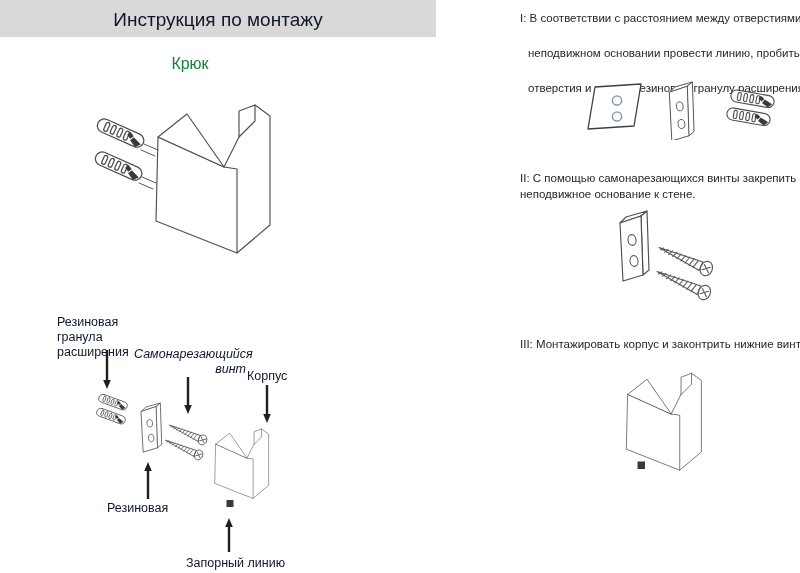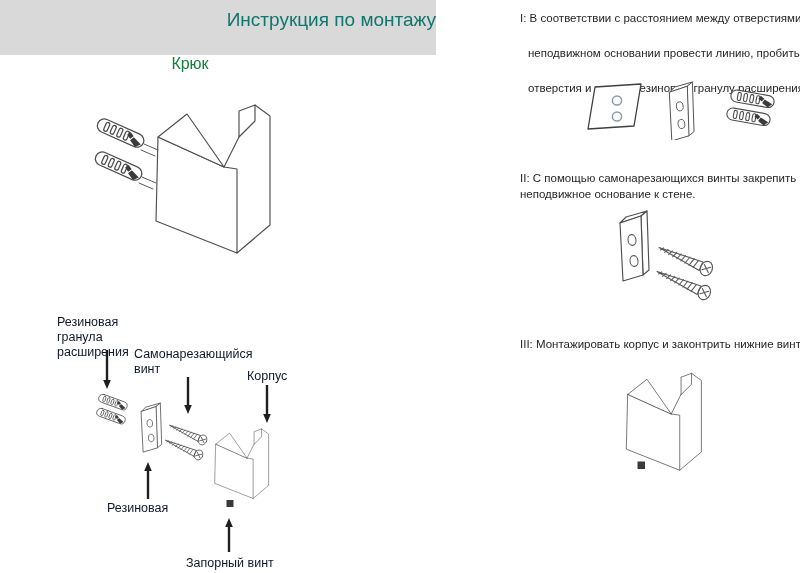--- a/index.html
+++ b/index.html
@@ -1,27 +1,27 @@
 <!DOCTYPE html>
 <html><head>
 <meta charset="utf-8">
 <style>
   html,body{margin:0;padding:0;background:#fff;}
   .page{position:relative;width:800px;height:573px;background:#ffffff;overflow:hidden;
         font-family:"Liberation Sans",sans-serif;color:#262626;border-bottom:1px solid #ececec;}
-  .title-band{position:absolute;left:0;top:0;width:436px;height:55px;background:#d9d9d9;
-        text-align:right;line-height:40px;font-size:19px;color:#0f766e;}
+  .title-band{position:absolute;left:0;top:0;width:436px;height:37px;background:#d9d9d9;
+        text-align:center;line-height:40px;font-size:19px;color:#0f172a;}
   .product-name{position:absolute;left:130px;top:55px;width:120px;text-align:center;
         font-size:16px;color:#15803d;}
   .abs{position:absolute;}
   .step{position:absolute;left:520px;width:276px;font-size:11.5px;line-height:16px;color:#262626;}
   .step-line{white-space:nowrap;}
   .step-line.indent{padding-left:8px;margin-top:19px;}
   .part-label{position:absolute;font-size:12.5px;line-height:15px;color:#0f172a;}
-  .part-label.center{text-align:left;}
+  .part-label.center{text-align:right;font-style:italic;}
   
   .ln{stroke:#4f4f4f;stroke-width:1.15;stroke-linejoin:round;stroke-linecap:round;fill:none;}
   .f{fill:#ffffff;}
   .ln2{stroke:#5a5a5a;stroke-width:1;fill:none;stroke-linecap:round;}
   .hatch{stroke:#5a5a5a;stroke-width:.9;fill:none;}
   .hole{fill:#ffffff;stroke:#5a5a5a;stroke-width:1.1;}
   .tpl{fill:#ffffff;stroke:#3f3f3f;stroke-width:1.3;stroke-linejoin:round;}
   .tpl-hole{fill:#ffffff;stroke:#8a9bb0;stroke-width:1.5;}
   .dk{fill:#3a3a3a;stroke:none;}
   .arrow{stroke:#1f1f1f;stroke-width:2.4;fill:none;}
@@ -105,21 +105,21 @@
         <use href="#screwIcon"></use>
       </g>
     <use href="#hookIcon" transform="translate(216,428) scale(0.47) translate(-158,-103)"></use>
     <rect class="dk" x="226.5" y="500" width="7" height="7"></rect>
   </svg>
 
   <div class="part-label" style="left:57px;top:315px;width:110px">Резиновая гранула расширения</div>
   <div class="part-label center" style="left:134px;top:347px;width:112px">Самонарезающийся винт</div>
   <div class="part-label" style="left:247px;top:369px">Корпус</div>
   <div class="part-label" style="left:107px;top:501px">Резиновая</div>
-  <div class="part-label" style="left:186px;top:556px">Запорный винт</div>
+  <div class="part-label" style="left:186px;top:556px">Запорный линию</div>
 
   <div class="step" style="top:10px">
     <div class="step-line">I: В соответствии с расстоянием между отверстиями в</div>
     <div class="step-line indent">неподвижном основании провести линию, пробить</div>
     <div class="step-line indent">отверстия и класть резиновую гранулу расширения.</div>
   </div>
   <svg class="abs" style="left:585px;top:78px" width="195" height="62" viewBox="585 78 195 62">
     <path class="tpl" d="M595,87 L641,84 L634,126 L588,129 Z"></path>
     <circle class="tpl-hole" cx="617" cy="100.5" r="4.6"></circle>
     <circle class="tpl-hole" cx="617" cy="116.5" r="4.6"></circle>

